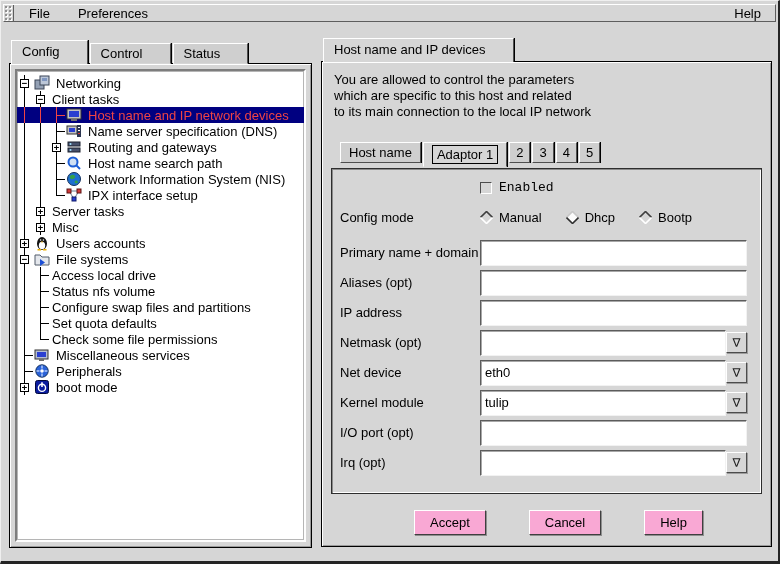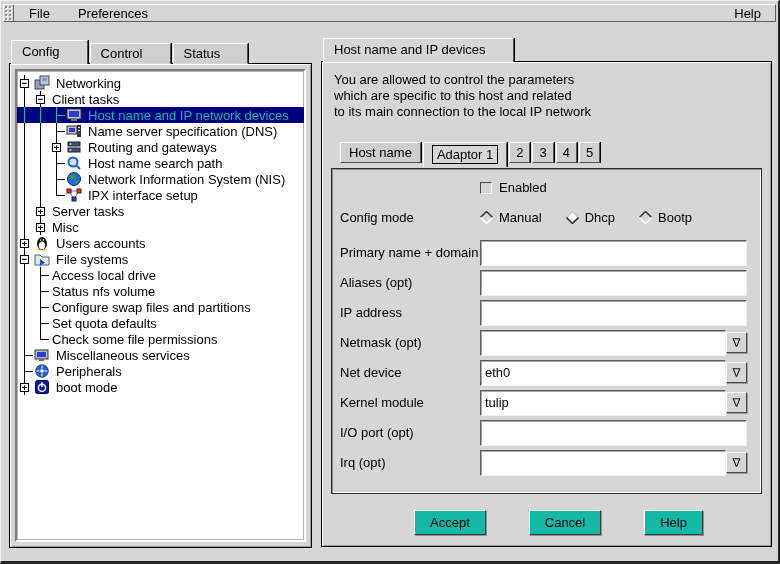--- a/index.html
+++ b/index.html
@@ -29,21 +29,21 @@
   .tab.active { height:24px; border-bottom:none; z-index:3; }
   .tab.inactive { height:21px; background:#cfcfcf; padding-top:2px; }
   .nb-page { position:absolute; left:0; right:0; top:23px; bottom:0; background:#d6d6d6;
     border:1px solid #000; box-shadow:inset 1px 1px 0 #ffffff, inset -1px -1px 0 #9a9a9a; z-index:1; }
 
   
   .tree-box { position:absolute; left:5px; top:5px; right:5px; bottom:5px; background:#ffffff;
     border:2px solid; border-color:#7d7d7d #fdfdfd #fdfdfd #7d7d7d; box-shadow:0 0 0 1px #b5b5b5 inset;
     overflow:hidden; padding-top:4px; }
   .trow { display:flex; align-items:center; height:16px; white-space:nowrap; cursor:default; }
-  .trow.selected { background:#000080; color:#14b8a6; }
+  .trow.selected { background:#000080; color:#ef4444; }
   .gcell { position:relative; width:16px; height:16px; flex:none; }
   .gcell .vfull { position:absolute; left:7px; top:0; bottom:0; width:1px; background:currentColor; }
   .gcell .vhalf { position:absolute; left:7px; top:0; height:8px; width:1px; background:currentColor; }
   .gcell .hright { position:absolute; left:7px; right:0; top:8px; height:1px; background:currentColor; }
   .gcell .box { position:absolute; left:3px; top:4px; width:9px; height:9px; background:#fff;
     border:1px solid #000; color:#000; font:bold 9px/7px "DejaVu Sans Mono",monospace; text-align:center; }
   .ticon { width:16px; height:16px; flex:none; margin:0 3px 0 1px; }
   .ticon svg { display:block; }
   .tlabel { padding:0 3px; }
 
@@ -62,27 +62,27 @@
   .frow { display:flex; align-items:center; height:21px; margin-bottom:9px; }
   .flabel { width:140px; flex:none; }
   .config-row { margin-bottom:14px; }
   .fields { margin-top:8px; }
   .entry { flex:1; height:21px; background:#ffffff; border:1px solid; border-color:#5c5c5c #f2f2f2 #f2f2f2 #5c5c5c;
     box-shadow:inset 1px 1px 0 #a8a8a8; font:13px "Liberation Sans",sans-serif; padding:12px 4px; outline:none; min-width:0; }
   .combo-btn { width:21px; height:21px; flex:none; background:#d6d6d6; border:1px solid;
     border-color:#ffffff #4c4c4c #4c4c4c #ffffff; box-shadow:1px 1px 0 #9c9c9c;
     font:12px "DejaVu Sans",sans-serif; line-height:18px; text-align:center; color:#222; cursor:default; }
 
-  .check-wrap { display:flex; align-items:center; gap:7px; }
+  .check-wrap { display:flex; align-items:center; gap:7px;font-family:Liberation Mono, monospace; }
   .checkbox { width:12px; height:12px; background:#d6d6d6; border:1px solid; border-color:#4c4c4c #ffffff #ffffff #4c4c4c; }
   .radios { display:flex; align-items:center; gap:24px; }
   .radio-wrap { display:flex; align-items:center; gap:6px; }
 
   .actions { position:absolute; left:0; right:0; bottom:11px; display:flex; justify-content:center; gap:19px; }
-  .pbtn { background:#14b8a6; border:1px solid; border-color:#ffffff #3f3f3f #3f3f3f #ffffff;
+  .pbtn { background:#f9a8d4; border:1px solid; border-color:#ffffff #3f3f3f #3f3f3f #ffffff;
     box-shadow:1px 1px 0 #8f8f8f; padding:4px 15px; font:13px "Liberation Sans",sans-serif; cursor:default;margin-left:24px; }
 </style>
 </head>
 <body>
 
 <div class="window">
 
   <div class="menubar">
     <div class="grip"></div>
     <div class="menu-items" id="menu-left">

